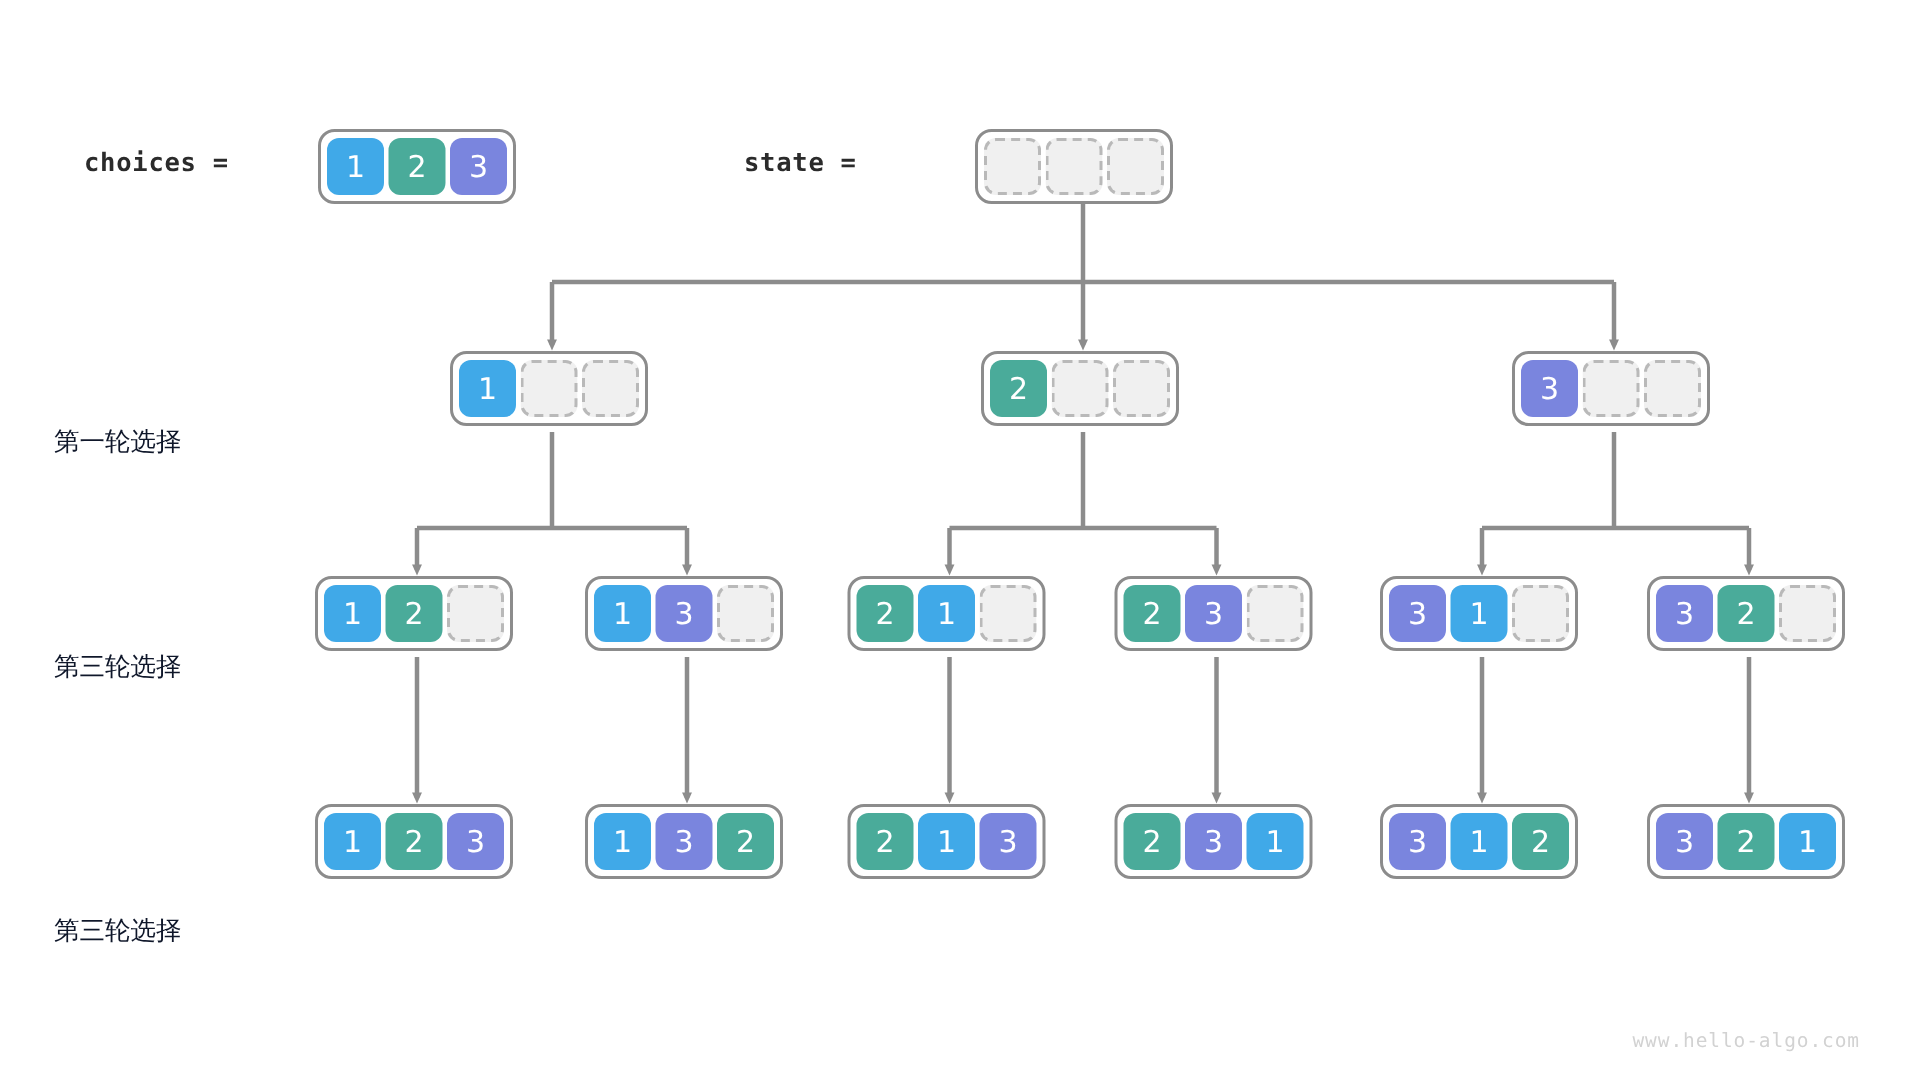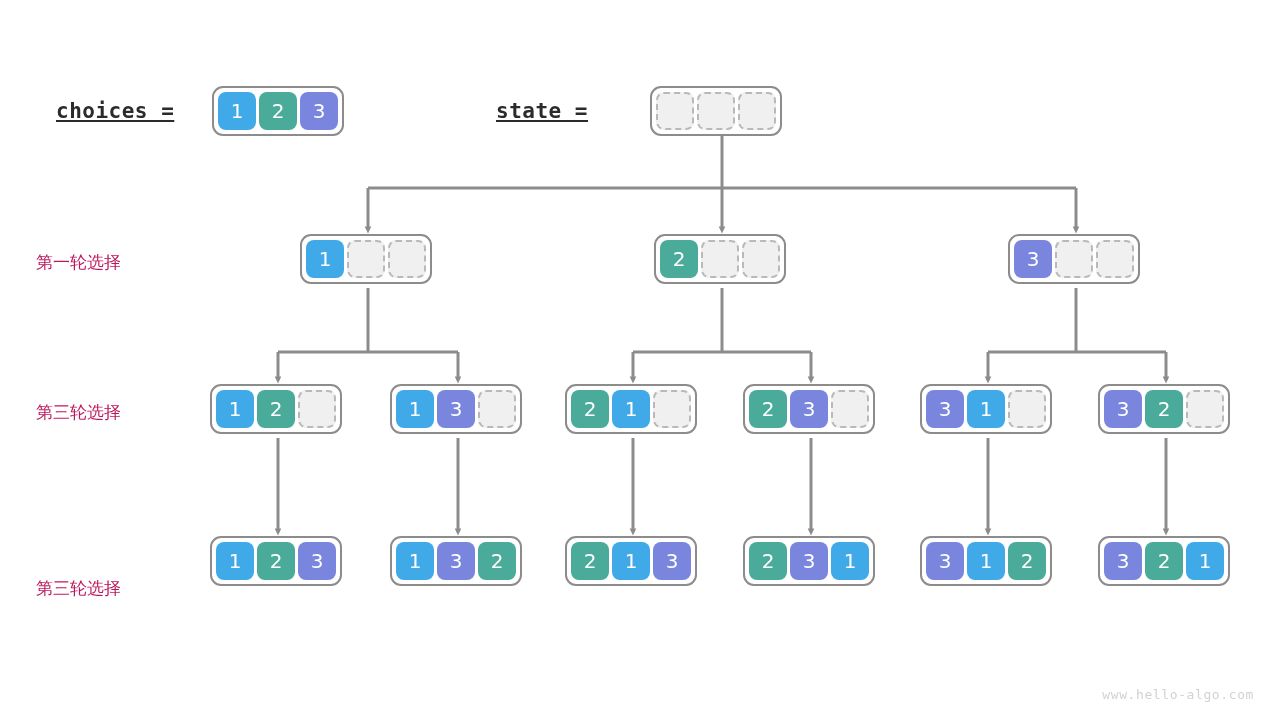--- a/index.html
+++ b/index.html
@@ -26,34 +26,34 @@
     top: 0;
     width: 1280px;
     height: 720px;
   }
 
   
   .hdr-label {
     position: absolute;
     font-family: "DejaVu Sans Mono", monospace;
     font-weight: bold;
-    font-size: 21px;
+    font-size: 17px;
     color: #2b2b2b;
     white-space: nowrap;
     letter-spacing: 0.5px;
-    text-decoration: underline;
   }
 
   
   .row-label {
     position: absolute;
     font-family: Liberation Sans, sans-serif;
     font-size: 17px;
-    color: #be185d;
+    color: #0f172a;
     white-space: nowrap;
+    margin-top: 32px;
   }
 
   
   .node {
     position: absolute;
     display: flex;
     flex-direction: row;
     align-items: center;
     gap: 3px;
     box-sizing: border-box;
@@ -80,21 +80,21 @@
   .cell.v3 { background: #7a85de; }
   .cell.empty {
     background: #f0f0f0;
     border: 2px dashed #b9b9b9;
     color: transparent;
   }
 
   
   #watermark {
     position: absolute;
-    right: 26px;
+    right: 40px;
     bottom: 18px;
     font-family: "DejaVu Sans Mono", monospace;
     font-size: 13px;
     color: #d2d2d2;
     letter-spacing: 0.6px;
   }
 </style>
 </head>
 <body>
 

